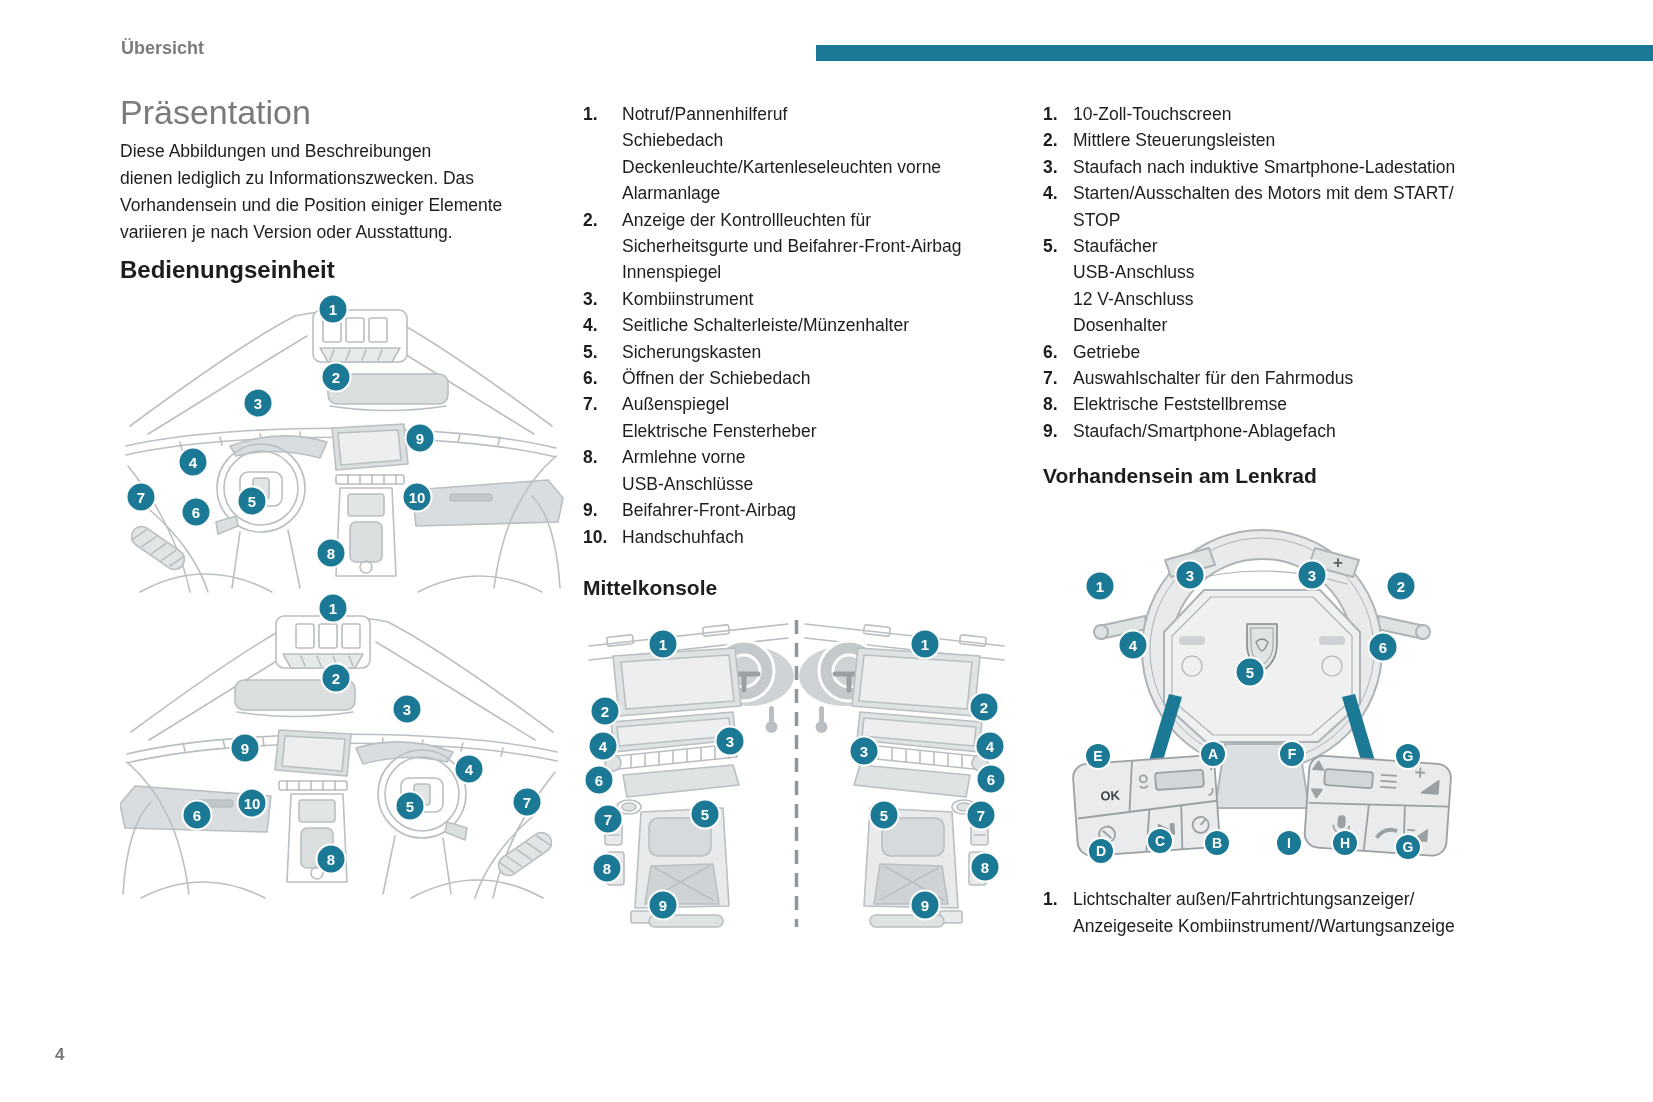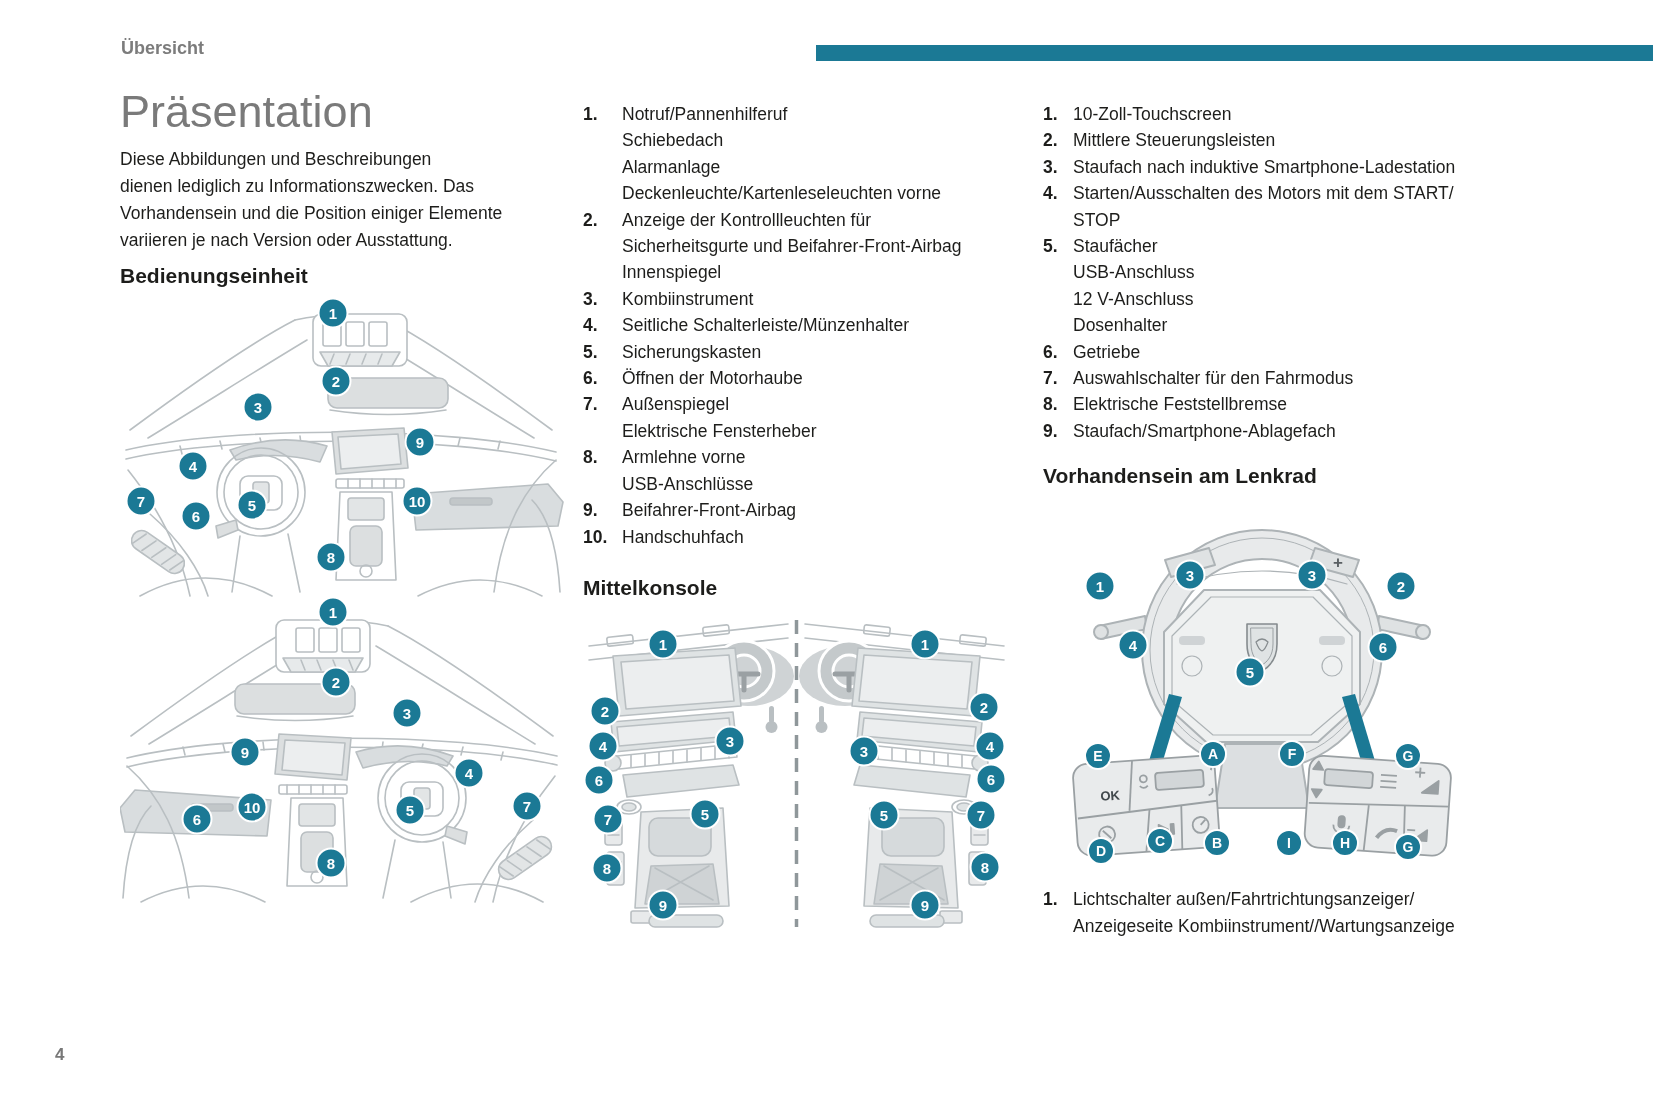--- a/index.html
+++ b/index.html
@@ -10,23 +10,23 @@
 
   .breadcrumb { position:absolute; left:121px; top:38px; font-size:18px; color:var(--gray);font-weight:bold; }
   .header-bar { position:absolute; left:816px; top:45px; width:837px; height:16px; background:var(--accent); }
   .page-num { position:absolute; left:55px; top:1045px; font-size:17px; font-weight:bold; color:#787878; }
 
   .col { position:absolute; }
   .col-left  { left:120px; top:92px;  width:448px; }
   .col-mid   { left:583px; top:101px; width:440px; }
   .col-right { left:1043px; top:101px; width:545px; }
 
-  .doc-title { font-size:45px; line-height:40px; color:#7a7a7a; font-weight:400; margin-bottom:14px; }
+  .doc-title { font-size:34px; line-height:40px; color:#7a7a7a; font-weight:400; margin-bottom:6px; }
   .intro { font-size:17.5px; line-height:27px; white-space:pre-line; }
-  .h-bold { font-size:21px; font-weight:bold; margin-top:10px; }
+  .h-bold { font-size:24px; font-weight:bold; margin-top:10px; }
   .h-section { font-size:21px; font-weight:bold; }
   .col-mid .h-section { margin-top:26px; }
   .col-right .h-section { margin-top:20px; }
 
   .num-list { font-size:17.5px; line-height:26.4px; }
   .num-list .li-row { display:flex; align-items:flex-start; }
   .li-num { flex:none; font-weight:bold; }
   .col-mid .li-num { width:39px; }
   .col-right .li-num { width:30px; }
   .li-body { flex:1 1 auto; }
@@ -138,22 +138,22 @@
       </div>
   </div>
 
   <div class="col col-mid">
     <div class="num-list">
         <div class="li-row">
           <span class="li-num">1.</span>
           <div class="li-body">
             <div>Notruf/Pannenhilferuf</div>
             <div>Schiebedach</div>
+            <div>Deckenleuchte/Kartenleseleuchten vorne</div>
             <div>Alarmanlage</div>
-            <div>Deckenleuchte/Kartenleseleuchten vorne</div>
           </div>
         </div>
         <div class="li-row">
           <span class="li-num">2.</span>
           <div class="li-body">
             <div>Anzeige der Kontrollleuchten für</div>
             <div>Sicherheitsgurte und Beifahrer-Front-Airbag</div>
             <div>Innenspiegel</div>
           </div>
         </div>
@@ -171,21 +171,21 @@
         </div>
         <div class="li-row">
           <span class="li-num">5.</span>
           <div class="li-body">
             <div>Sicherungskasten</div>
           </div>
         </div>
         <div class="li-row">
           <span class="li-num">6.</span>
           <div class="li-body">
-            <div>Öffnen der Motorhaube</div>
+            <div>Öffnen der Schiebedach</div>
           </div>
         </div>
         <div class="li-row">
           <span class="li-num">7.</span>
           <div class="li-body">
             <div>Außenspiegel</div>
             <div>Elektrische Fensterheber</div>
           </div>
         </div>
         <div class="li-row">

